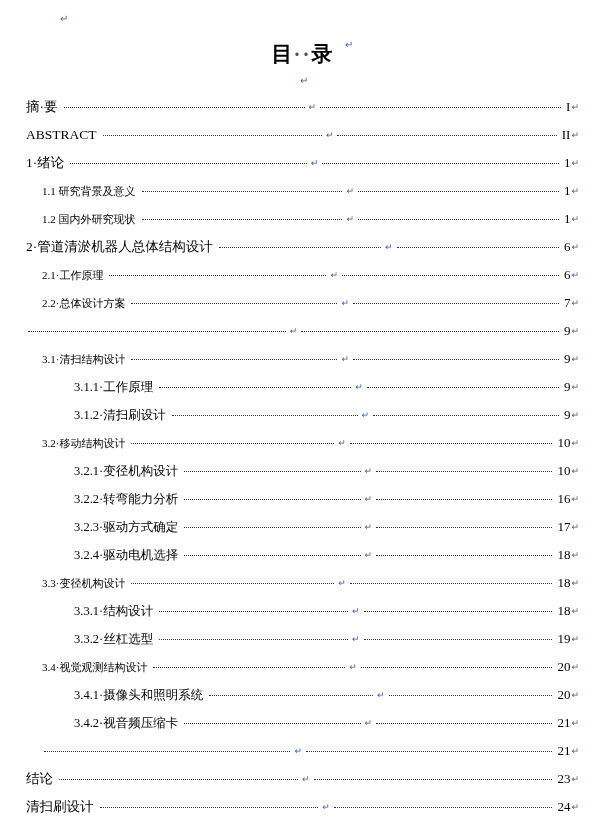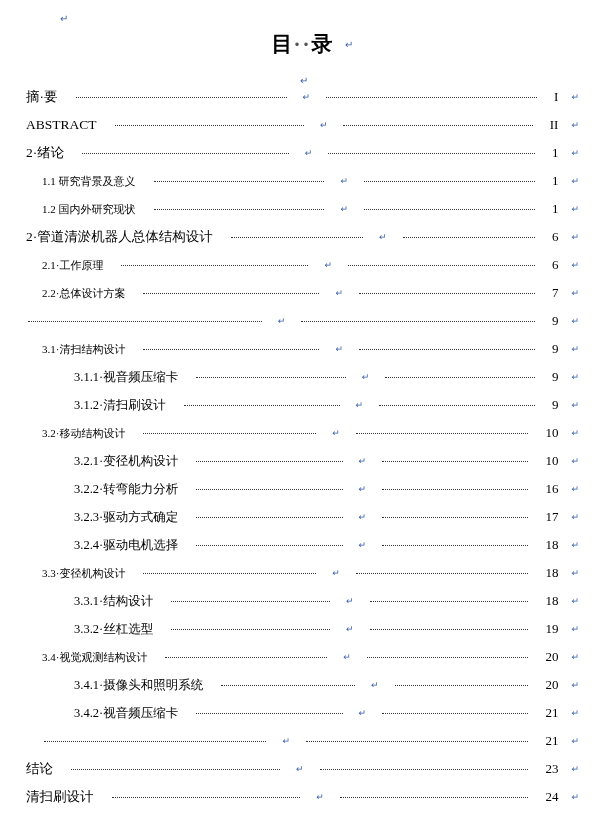--- a/index.html
+++ b/index.html
@@ -32,40 +32,39 @@
   .mark-1 { left: 60px; top: 14px; }
   .mark-2 { left: 345px; top: 40px; }
   .mark-3 { left: 300px; top: 76px; }
 
   .doc-title {
     text-align: center;
     font-size: 21px;
     font-weight: bold;
     letter-spacing: 1px;
     margin: 0;
-    padding-top: 30px;
+    padding-top: 40px;
     font-family: "Liberation Serif", "DejaVu Serif", serif;
   }
   .doc-title .dots {
     color: #555;
     font-weight: bold;
     letter-spacing: 2px;
   }
 
   .toc {
     margin-top: 32px;
   }
   .toc-row {
     display: flex;
     align-items: baseline;
     font-size: 13px;
     line-height: 1.05;
     height: 28px;
     white-space: nowrap;
-    gap: 12px;
   }
   .toc-row .label {
     flex: 0 0 auto;
     padding-right: 4px;
   }
   .toc-row .leader {
     flex: 1 1 auto;
     border-bottom: 1px dotted #333;
     position: relative;
     top: -3px;
@@ -130,21 +129,21 @@
       </div>
       <div class="toc-row lvl0">
         <span class="label">ABSTRACT</span>
         <span class="leader"></span>
         <span class="mid-mark">↵</span>
         <span class="leader"></span>
         <span class="pageno">II</span>
         <span class="endmark">↵</span>
       </div>
       <div class="toc-row lvl0">
-        <span class="label">2·绪论</span>
+        <span class="label">1·绪论</span>
         <span class="leader"></span>
         <span class="mid-mark">↵</span>
         <span class="leader"></span>
         <span class="pageno">1</span>
         <span class="endmark">↵</span>
       </div>
       <div class="toc-row lvl1">
         <span class="label">1.1 研究背景及意义</span>
         <span class="leader"></span>
         <span class="mid-mark">↵</span>
@@ -193,21 +192,21 @@
       </div>
       <div class="toc-row lvl1">
         <span class="label">3.1·清扫结构设计</span>
         <span class="leader"></span>
         <span class="mid-mark">↵</span>
         <span class="leader"></span>
         <span class="pageno">9</span>
         <span class="endmark">↵</span>
       </div>
       <div class="toc-row lvl2">
-        <span class="label">3.1.1·视音频压缩卡</span>
+        <span class="label">3.1.1·工作原理</span>
         <span class="leader"></span>
         <span class="mid-mark">↵</span>
         <span class="leader"></span>
         <span class="pageno">9</span>
         <span class="endmark">↵</span>
       </div>
       <div class="toc-row lvl2">
         <span class="label">3.1.2·清扫刷设计</span>
         <span class="leader"></span>
         <span class="mid-mark">↵</span>

